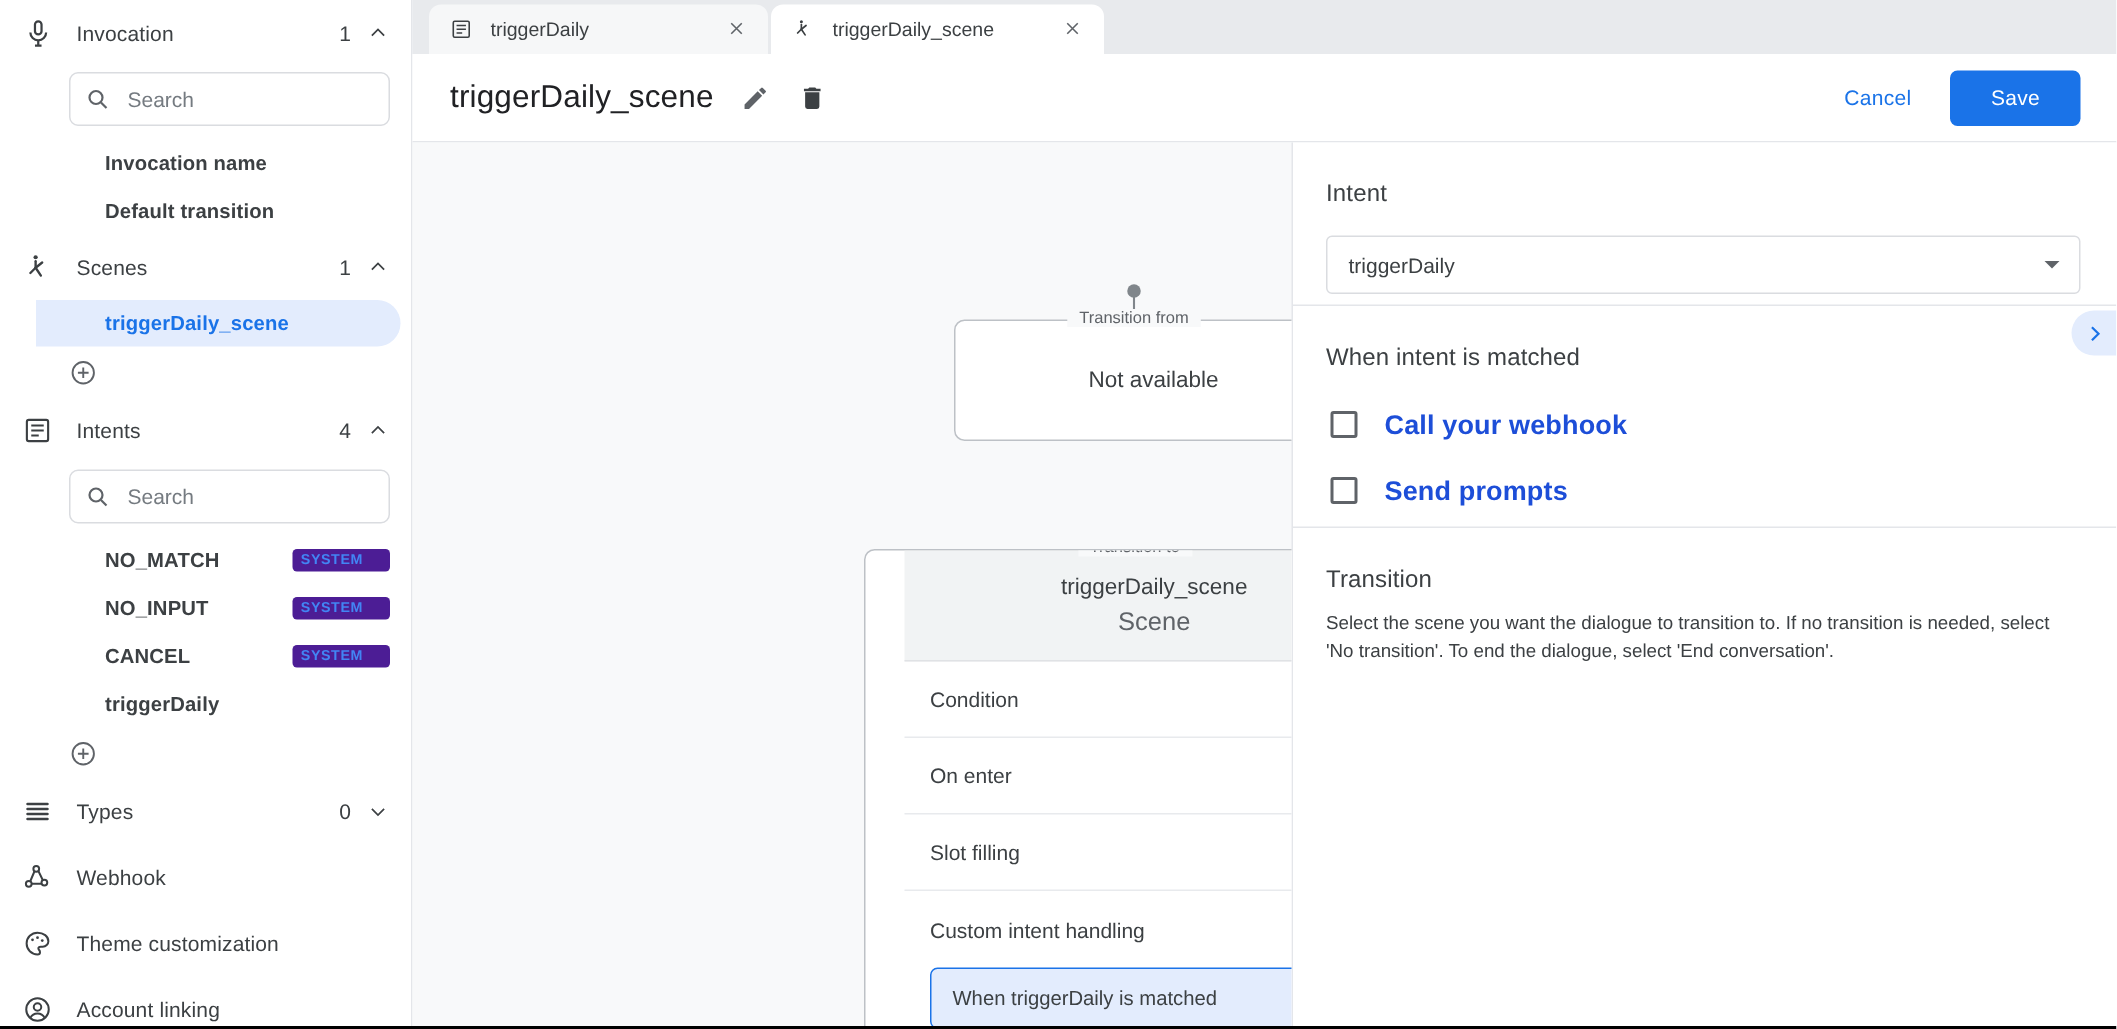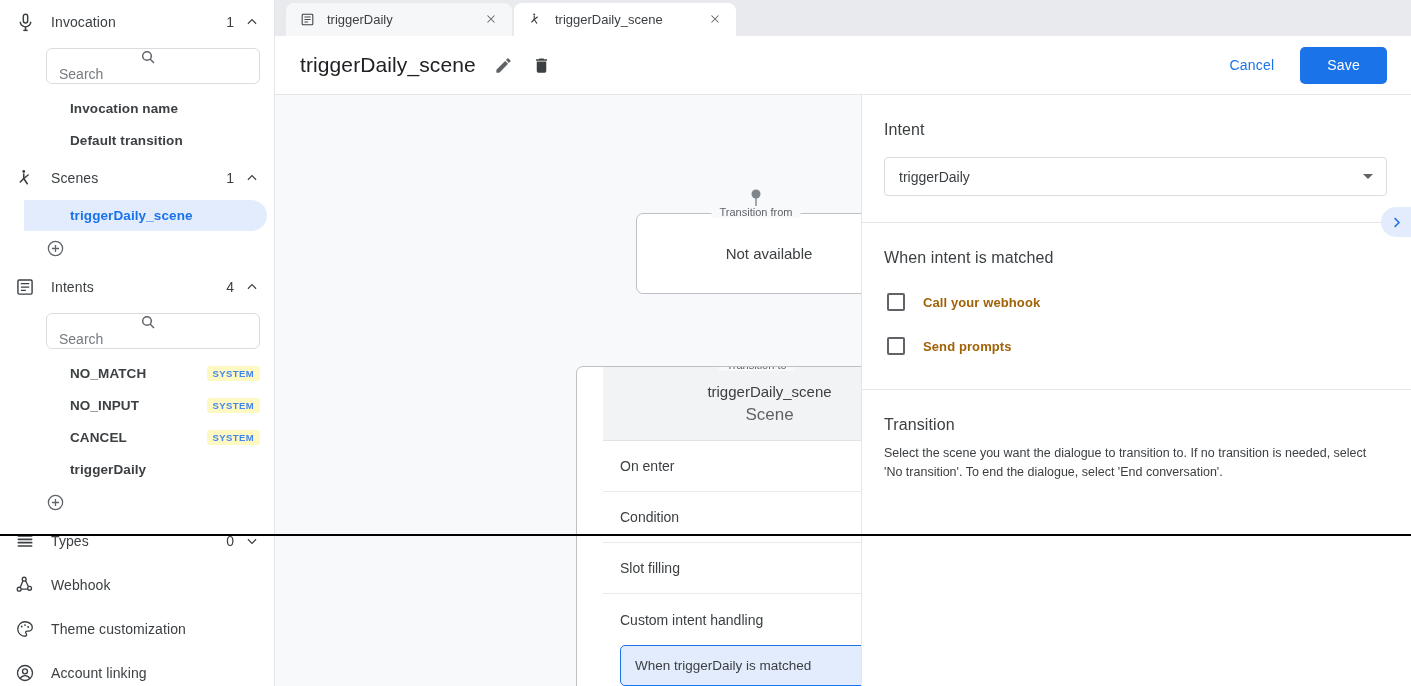--- a/index.html
+++ b/index.html
@@ -4,21 +4,21 @@
 <style>
   * { box-sizing: border-box; }
   html, body {
     margin: 0; padding: 0;
     width: 1411px; height: 686px;
     overflow: hidden;
     background: #ffffff;
     font-family: "Liberation Sans", sans-serif;
     -webkit-font-smoothing: antialiased;
   }
-  .app { position: relative; width: 1411px; height: 536px; display: flex; }
+  .app { position: relative; width: 1411px; height: 686px; display: flex; }
 
   
   .sidebar {
     width: 275px; height: 686px; flex: 0 0 275px;
     background: #ffffff;
     border-right: 1px solid #e4e6ea;
     position: relative;
     overflow: hidden;
   }
   .nav-group-head {
@@ -34,43 +34,42 @@
   .nav-ico svg { display: block; }
   .nav-label { font-size: 14px; color: #3c4043; flex: 1 1 auto; letter-spacing: .1px; }
   .nav-count { font-size: 14px; color: #3c4043; margin-right: 10px; }
   .chev { width: 16px; height: 16px; color: #3c4043; display: flex; align-items: center; justify-content: center; }
 
   .search-wrap { padding: 4px 14px 8px 46px; }
   .search-box {
     height: 36px; border: 1px solid #dadce0; border-radius: 6px;
     display: flex; align-items: center; padding: 0 10px;
     background: #fff;
-    flex-direction: column;
   }
   .search-box .s-ico { color: #5f6368; margin-right: 10px; display: flex; }
   .search-box input {
     border: 0; outline: none; font-size: 14px; color: #3c4043;
     font-family: "Liberation Sans", sans-serif; width: 100%;
     background: transparent;
   }
   .search-box input::placeholder { color: #757b81; }
 
   .sub-item {
     height: 32px; display: flex; align-items: center;
     padding: 0 14px 0 46px; font-size: 13.5px; font-weight: bold;
     color: #3c4043; cursor: pointer; letter-spacing: .1px; margin-left: 24px;
   }
   .sub-item.selected-scene {
     background: #e3ecfd; border-radius: 0 16px 16px 0;
     margin-right: 7px; color: #1a73e8; height: 31px;
   }
   .sub-item .sys-badge {
-    margin-left: auto; background: #fef9c3; color: #4285f4;
+    margin-left: auto; background: #4c1d95; color: #4285f4;
     font-size: 9.5px; font-weight: bold; letter-spacing: .4px;
-    padding: 2px 6px 2px 6px; border-radius: 3px;
+    padding: 2px 18px 2px 6px; border-radius: 3px;
   }
   .add-row { height: 34px; display: flex; align-items: center; padding-left: 46px; }
   .add-circle { width: 19px; height: 19px; color: #5f6368; cursor: pointer; display: flex; }
 
   
   .right-col { flex: 1 1 auto; height: 686px; position: relative; display: flex; flex-direction: column; min-width: 0; }
 
   
   .tabbar {
     height: 36px; flex: 0 0 36px; background: #e8eaed;
@@ -153,37 +152,37 @@
     display: flex; align-items: center; padding-left: 14px;
     font-size: 13.5px; color: #3c4043; position: relative; cursor: pointer;
   }
 
   .edge { position: absolute; }
 
   
   .panel {
     width: 549px; flex: 0 0 549px; background: #fff; position: relative; overflow-y: auto;
   }
-  .panel-sec { padding: 26px 24px 26px 22px; border-bottom: 1px solid #e4e6ea; }
+  .panel-sec { padding: 26px 24px 7px 22px; border-bottom: 1px solid #e4e6ea; }
   .panel-sec.last { border-bottom: 0; }
   .panel-h { font-size: 16px; color: #3c4043; margin: 0 0 18px 0; font-weight: normal; letter-spacing: .1px; }
   .panel-desc { font-size: 12.5px; color: #3c4043; line-height: 1.55; margin: -8px 0 20px 0; max-width: 505px; }
   .select {
     height: 39px; border: 1px solid #dadce0; border-radius: 4px; background: #fff;
     display: flex; align-items: center; padding: 0 13px 0 14px; cursor: pointer;
   }
   .select .sel-val { font-size: 14px; color: #3c4043; flex: 1 1 auto; }
   .select .caret {
     width: 0; height: 0; border-left: 5px solid transparent; border-right: 5px solid transparent;
     border-top: 5px solid #5f6368;
   }
   .check-row { display: flex; align-items: center; height: 34px; margin-bottom: 10px; cursor: pointer; }
   .check-row:last-child { margin-bottom: 0; }
   .cbox { width: 18px; height: 18px; border: 2px solid #5f6368; border-radius: 2px; margin: 0 18px 0 3px; flex: 0 0 18px; }
-  .check-label { font-size: 13px; color: #a16207; font-weight: bold; letter-spacing: .1px; }
+  .check-label { font-size: 18px; color: #1d4ed8; font-weight: bold; letter-spacing: .1px; }
 
   .collapse-btn {
     position: absolute; right: 0; top: 112px; width: 30px; height: 30px;
     background: #e3ecfd; border-radius: 15px 0 0 15px;
     display: flex; align-items: center; justify-content: center;
     color: #1a73e8; cursor: pointer; z-index: 5;
   }
   .bottom-strip { position: absolute; left: 0; bottom: 0; width: 1411px; height: 2px; background: #000; }
 </style>
 </head>
@@ -433,25 +432,25 @@
 
           <div class="node scene-node">
             <div class="node-box">
               <span class="node-legend">Transition to</span>
               <div class="scene-head">
                 <div class="s-title">triggerDaily_scene</div>
                 <div class="s-sub">Scene</div>
               </div>
 
               <div class="scene-row">
-                <span class="r-label">On enter</span>
+                <span class="r-label">Condition</span>
 
               </div>
               <div class="scene-row">
-                <span class="r-label">Condition</span>
+                <span class="r-label">On enter</span>
 
               </div>
               <div class="scene-row">
                 <span class="r-label">Slot filling</span>
 
               </div>
 
               <div class="scene-block">
                 <div class="scene-row">
                   <span class="r-label">Custom intent handling</span>

